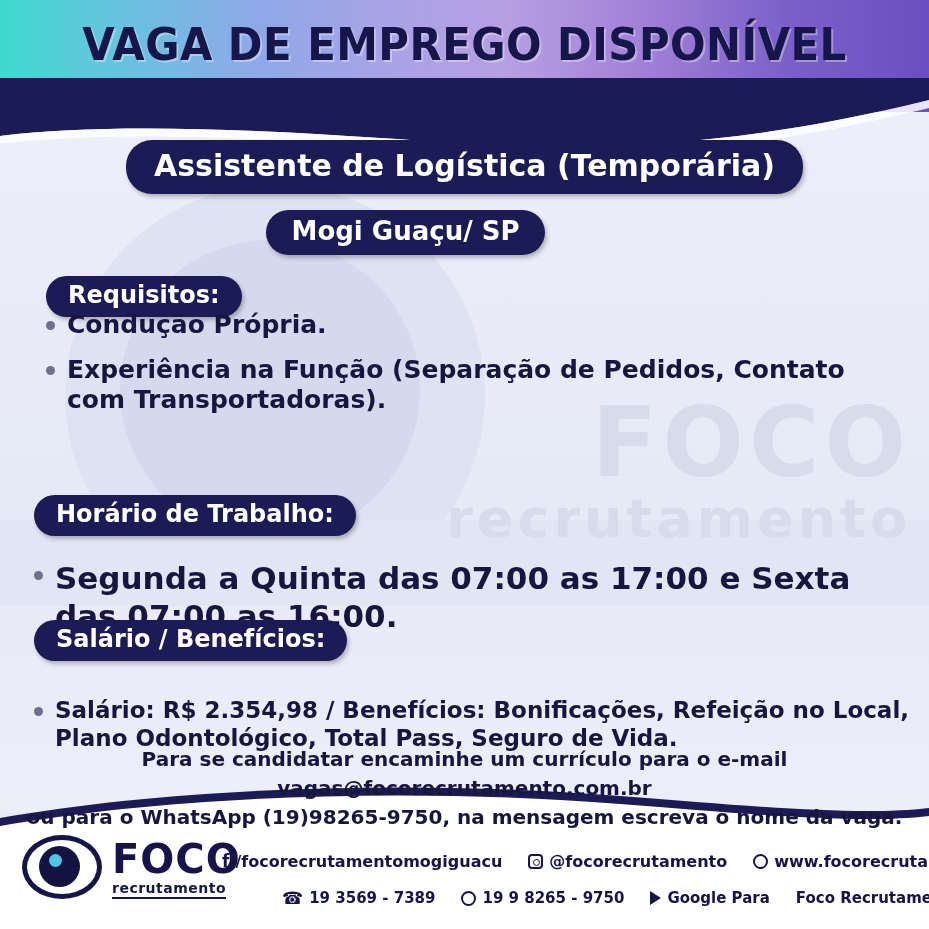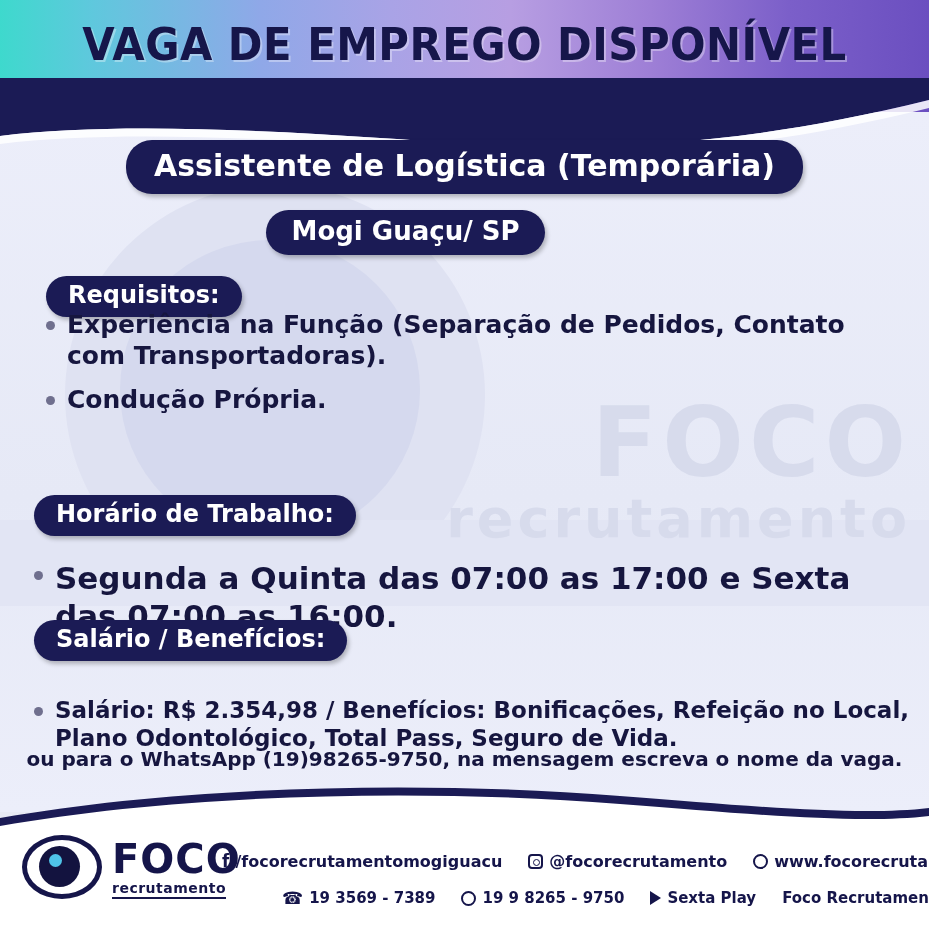--- a/index.html
+++ b/index.html
@@ -323,25 +323,25 @@
     <div class="city-row">
       <span class="pill city">Mogi Guaçu/ SP</span>
     </div>
 
     <div class="sec-head head-req">
       <span class="pill">Requisitos:</span>
     </div>
     <div class="bullets list-req">
       <div class="bullet">
         <span class="dot"></span>
-        <span class="txt">Experiência na Função (Separação de Pedidos, Contato com Transportadoras).</span>
+        <span class="txt">Condução Própria.</span>
       </div>
       <div class="bullet">
         <span class="dot"></span>
-        <span class="txt">Condução Própria.</span>
+        <span class="txt">Experiência na Função (Separação de Pedidos, Contato com Transportadoras).</span>
       </div>
     </div>
 
     <div class="sec-head head-hor">
       <span class="pill">Horário de Trabalho:</span>
     </div>
     <div class="bullets list-hor">
       <div class="bullet">
         <span class="dot"></span>
         <span class="txt">Segunda a Quinta das 07:00 as 17:00 e Sexta das 07:00 as 16:00.</span>
@@ -352,20 +352,21 @@
       <span class="pill">Salário / Benefícios:</span>
     </div>
     <div class="bullets list-sal">
       <div class="bullet">
         <span class="dot"></span>
         <span class="txt">Salário: R$ 2.354,98 / Benefícios: Bonificações, Refeição no Local, Plano Odontológico, Total Pass, Seguro de Vida.</span>
       </div>
     </div>
 
     <div class="apply">
+      <div>Para se candidatar encaminhe um currículo para o e-mail vagas@focorecrutamento.com.br</div>
       <div>ou para o WhatsApp (19)98265-9750, na mensagem escreva o nome da vaga.</div>
     </div>
   </div>
 
   <div class="footer-curve">
     <svg width="929" height="145" viewBox="0 0 929 145" xmlns="http://www.w3.org/2000/svg">
       <path d="M0,40 C180,8 420,2 620,18 C760,29 860,38 929,30 L929,145 L0,145 Z" fill="#ffffff"></path>
       <path d="M0,34 C180,2 420,-4 620,12 C760,23 860,32 929,24 L929,32 C860,40 760,31 620,20 C420,4 180,10 0,42 Z" fill="#1b1b55"></path>
     </svg>
   </div>
@@ -402,21 +403,21 @@
       <span class="si">
         <span class="gl">☎</span>
         <span>19 3569 - 7389</span>
       </span>
       <span class="si">
         <span class="gl-circ"></span>
         <span>19 9 8265 - 9750</span>
       </span>
       <span class="si">
         <span class="tri"></span>
-        <span>Sexta Play</span>
+        <span>Google Para</span>
       </span>
       <span class="si">
         <span>Foco Recrutamento</span>
       </span>
     </div>
   </div>
 
 </div>
 
 </body></html>

